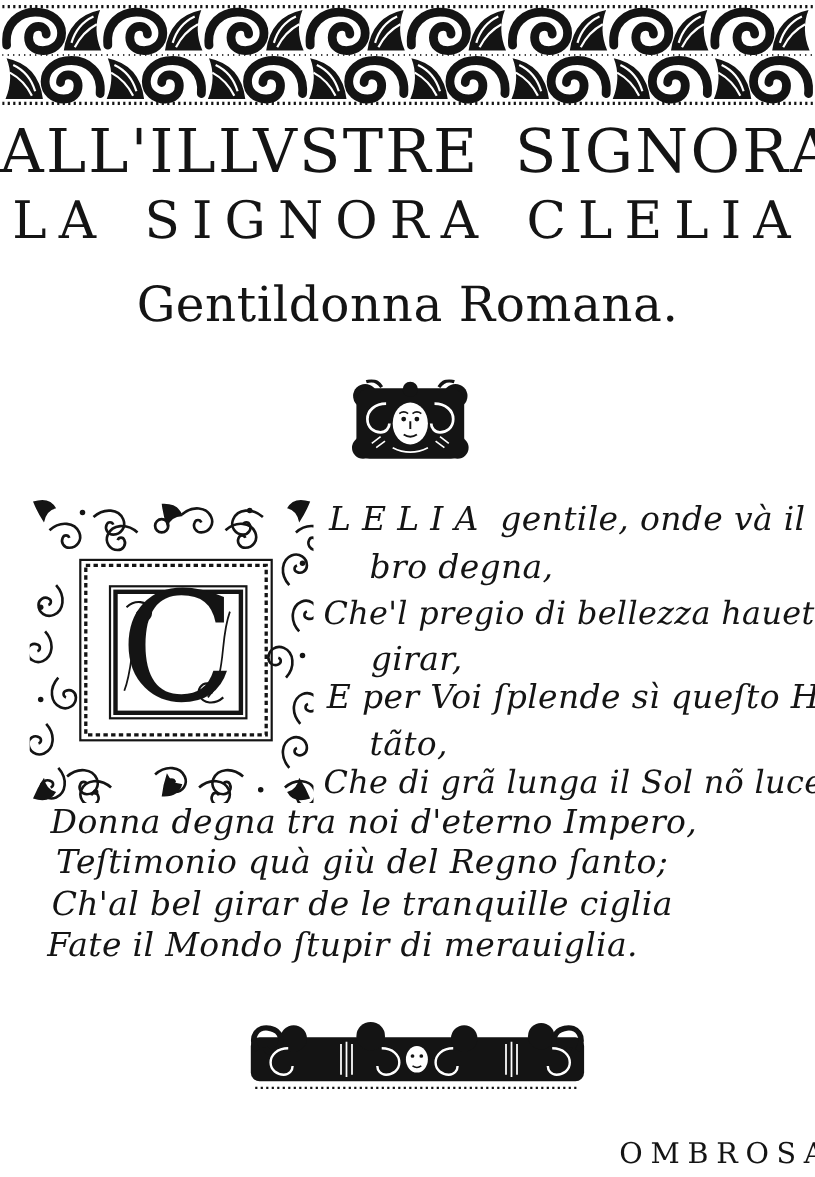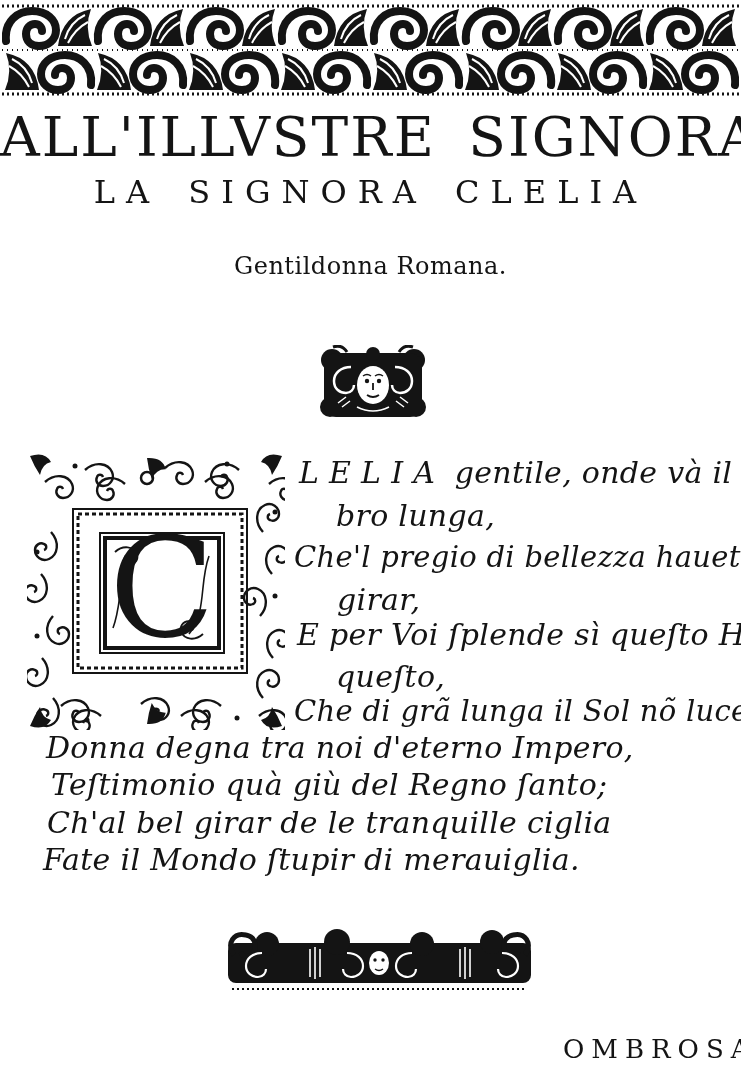--- a/index.html
+++ b/index.html
@@ -5,23 +5,23 @@
   html,body{margin:0;padding:0;background:#777;}
   .page{
     position:relative;width:741px;height:1070px;background:#ffffff;
     overflow:hidden;color:#141414;
     font-family:"DejaVu Serif","Liberation Serif",serif;
   }
   .abs{position:absolute;}
   
   .tline{position:absolute;left:0;width:741px;text-align:center;line-height:1.15;white-space:nowrap;}
   .t1{top:106px;font-size:55px;letter-spacing:2px;word-spacing:13px;}
-  .t2{top:174px;font-size:32px;letter-spacing:11px;word-spacing:7px;}
+  .t2{top:174px;font-size:47px;letter-spacing:11px;word-spacing:7px;}
   .t3{top:219px;font-size:28px;letter-spacing:9px;word-spacing:5px;}
-  .t4{top:253px;font-size:24px;letter-spacing:0.5px;}
+  .t4{top:253px;font-size:44px;letter-spacing:0.5px;}
   
   .headpiece{left:2px;top:4px;width:737px;height:92px;}
   .midorn{left:317px;top:345px;width:112px;height:80px;}
   .dropcap{left:27px;top:452px;width:258px;height:278px;}
   .tailpiece{left:222px;top:927px;width:315px;height:68px;}
   
   .pline{
     position:absolute;font-style:italic;font-size:30px;line-height:34px;
     white-space:pre;letter-spacing:0.3px;
   }
@@ -159,25 +159,25 @@
 
       <path d="M86,176 C96,150 90,120 108,100 M182,104 C172,132 180,160 162,182" fill="none" stroke="#141414" stroke-width="1.6"></path>
       <use href="#dc-curl" transform="translate(88,100) scale(0.8)"></use>
       <use href="#dc-curl" transform="translate(176,182) scale(-0.8,-0.8)"></use>
 
       <text x="135" y="184" text-anchor="middle" font-size="138" font-family="'DejaVu Serif','Liberation Serif',serif" fill="#141414">C</text>
     </svg>
   </div>
 
   <div class="pline pl1">L E L I A  gentile, onde và il Te-</div>
-  <div class="pline pl2">bro lunga,</div>
+  <div class="pline pl2">bro degna,</div>
   <div class="pline pl3">Che'l pregio di bellezza hauete, è'l</div>
   <div class="pline pl4">girar,</div>
   <div class="pline pl5">E per Voi ſplende sì queſto Hemi-</div>
-  <div class="pline pl6">queſto,</div>
+  <div class="pline pl6">tãto,</div>
   <div class="pline pl7">Che di grã lunga il Sol nõ luce tãto:</div>
   <div class="pline pl8">Donna degna tra noi d'eterno Impero,</div>
   <div class="pline pl9">Teſtimonio quà giù del Regno ſanto;</div>
   <div class="pline pl10">Ch'al bel girar de le tranquille ciglia</div>
   <div class="pline pl11">Fate il Mondo ſtupir di merauiglia.</div>
 
   <div class="abs tailpiece">
     <svg viewBox="0 0 315 68" aria-hidden="true">
       <rect x="6" y="16" width="303" height="40" rx="8" fill="#141414"></rect>
       <circle cx="45" cy="17" r="12" fill="#141414"></circle>

